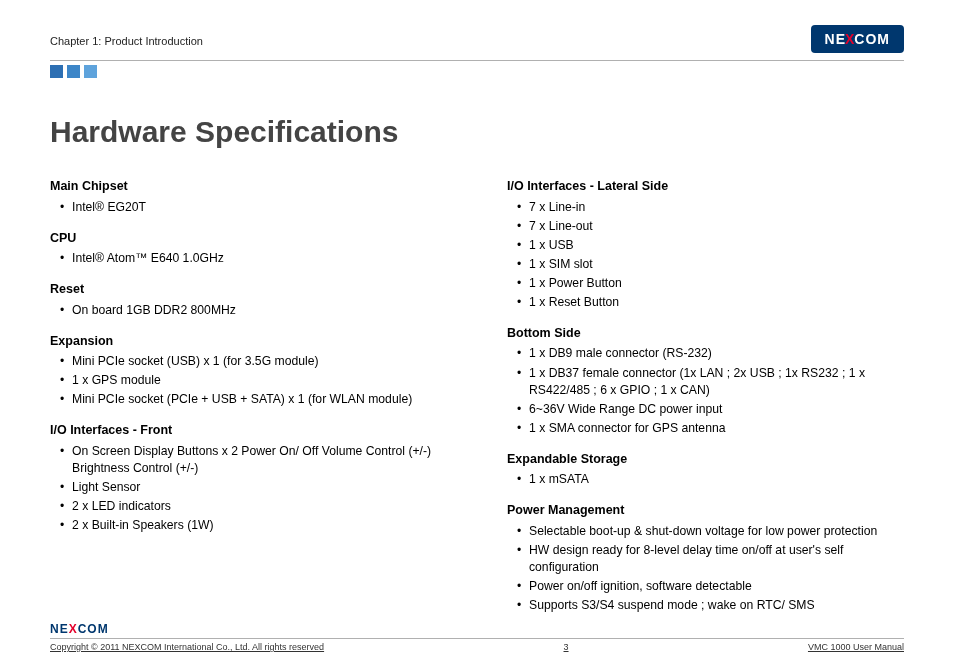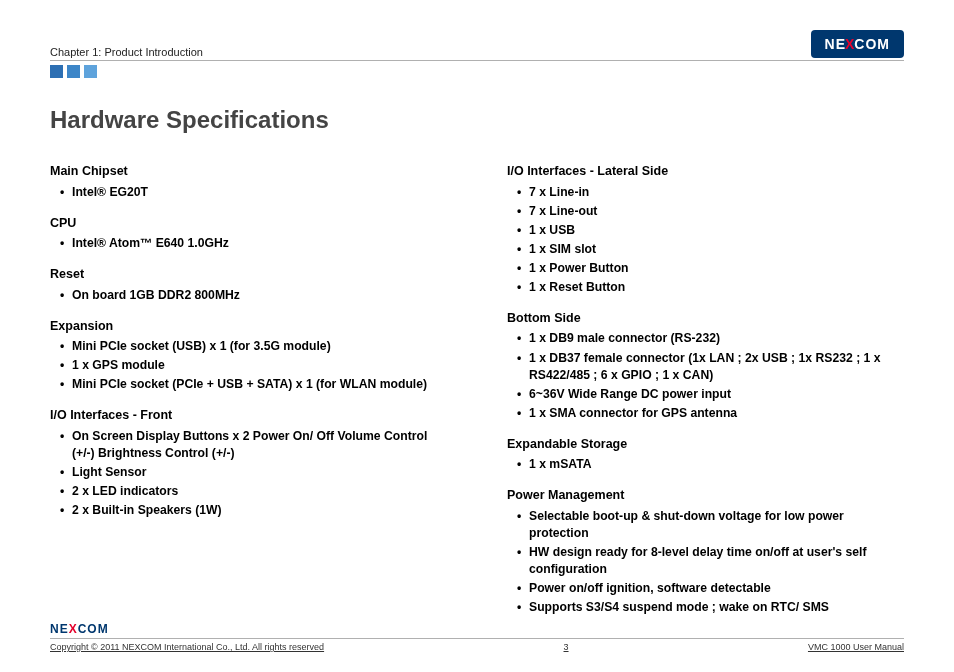--- a/index.html
+++ b/index.html
@@ -8,21 +8,21 @@
       height: 672px;
       background: #fff;
       font-family: "Myriad Pro", "Segoe UI", Arial, sans-serif;
       color: #000;
       position: relative;
       padding: 20px 50px 0 50px;
     }
     .header {
       display: flex;
       justify-content: space-between;
-      align-items: flex-end;
+      align-items: center;
       height: 38px;
     }
     .chapter { font-size: 11px; color: #222; padding-top: 4px; }
     .logo-nexcom {
       background: #00376e;
       color: #fff;
       font-weight: 700;
       letter-spacing: 1px;
       padding: 6px 14px;
       border-radius: 4px;
@@ -31,31 +31,31 @@
       align-items: center;
     }
     .logo-x { color:#e4002b; position: relative; top: 0; font-weight: 800; margin: 0 -1px; }
     .hr-top { border: 0; border-top: 1px solid #b0b0b0; margin-top: 2px; }
     .squares { display: flex; gap: 4px; margin-top: 4px; }
     .sq { width: 13px; height: 13px; }
     .sq1 { background: #2d6fb3; }
     .sq2 { background: #3d86c8; }
     .sq3 { background: #5ea3dc; }
     .page-title {
-      font-size: 24px;
+      font-size: 30px;
       font-weight: 700;
       color: #444;
-      margin-top: 28px;
+      margin-top: 37px;
       margin-bottom: 14px;
     }
     .cols { display: flex; gap: 60px; }
     .col { flex: 1; font-size: 12.2px; line-height: 1.4; }
     .sec-title { font-weight: 700; margin-top: 14px; margin-bottom: 3px; font-size: 12.5px; }
     .sec-title.first { margin-top: 15px; }
-    ul { list-style: none; padding-left: 12px; font-weight: bold; }
+    ul { list-style: none; padding-left: 12px; }
     li { position: relative; padding-left: 10px; margin-bottom: 2px; }
     li::before { content: "•"; position: absolute; left: -2px; }
     .footer {
       position: absolute;
       left: 50px; right: 50px; bottom: 20px;
     }
     .hr-bot { border: 0; border-top: 1px solid #b0b0b0; }
     .footer-row {
       display: flex;
       justify-content: space-between;

